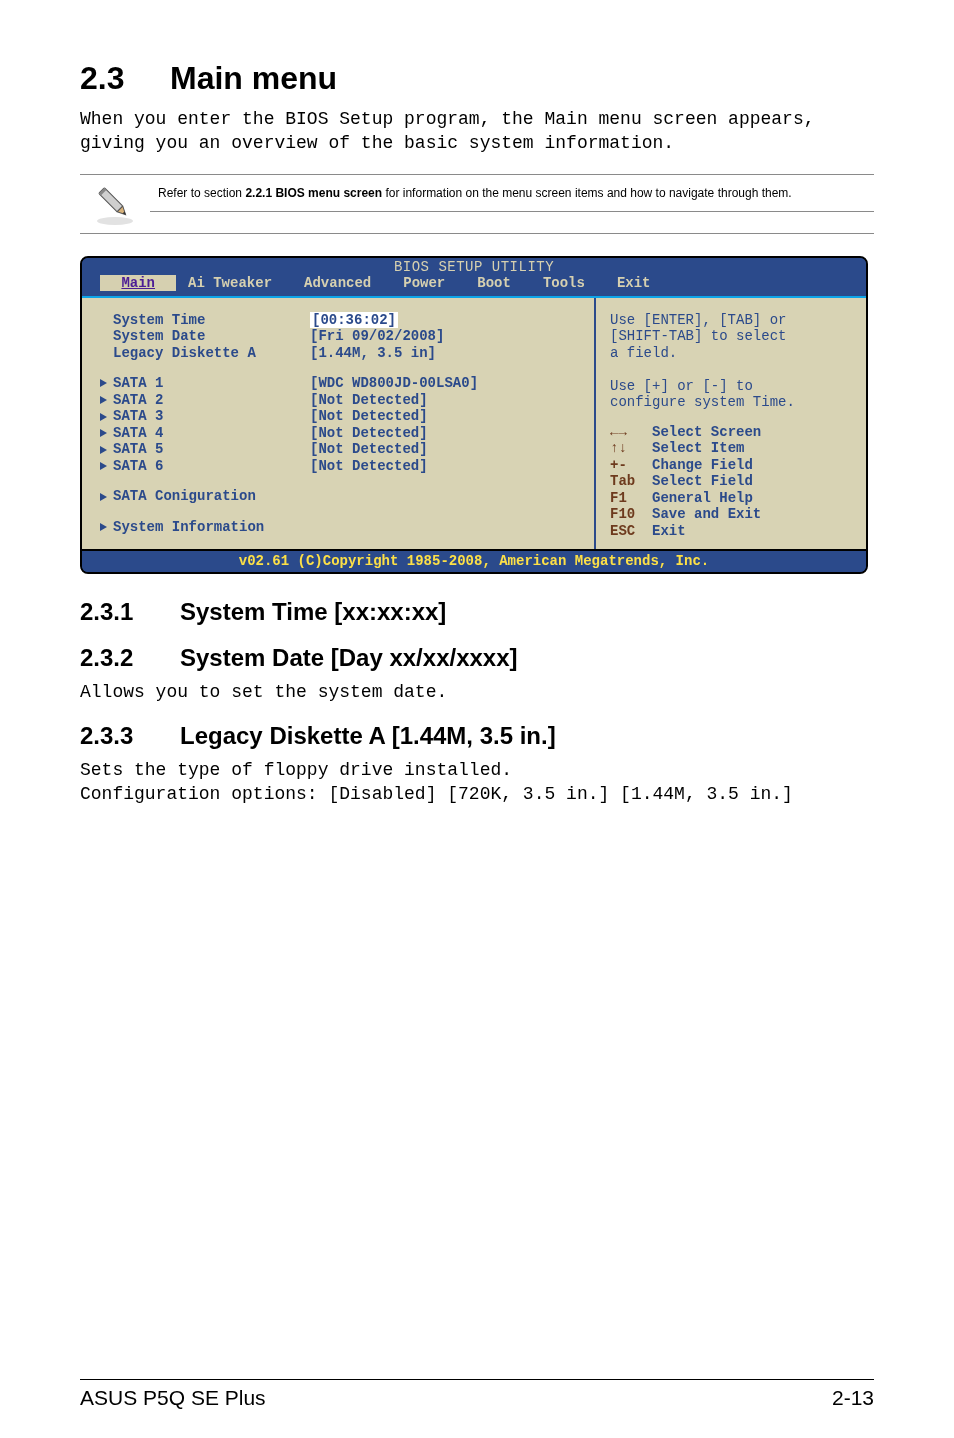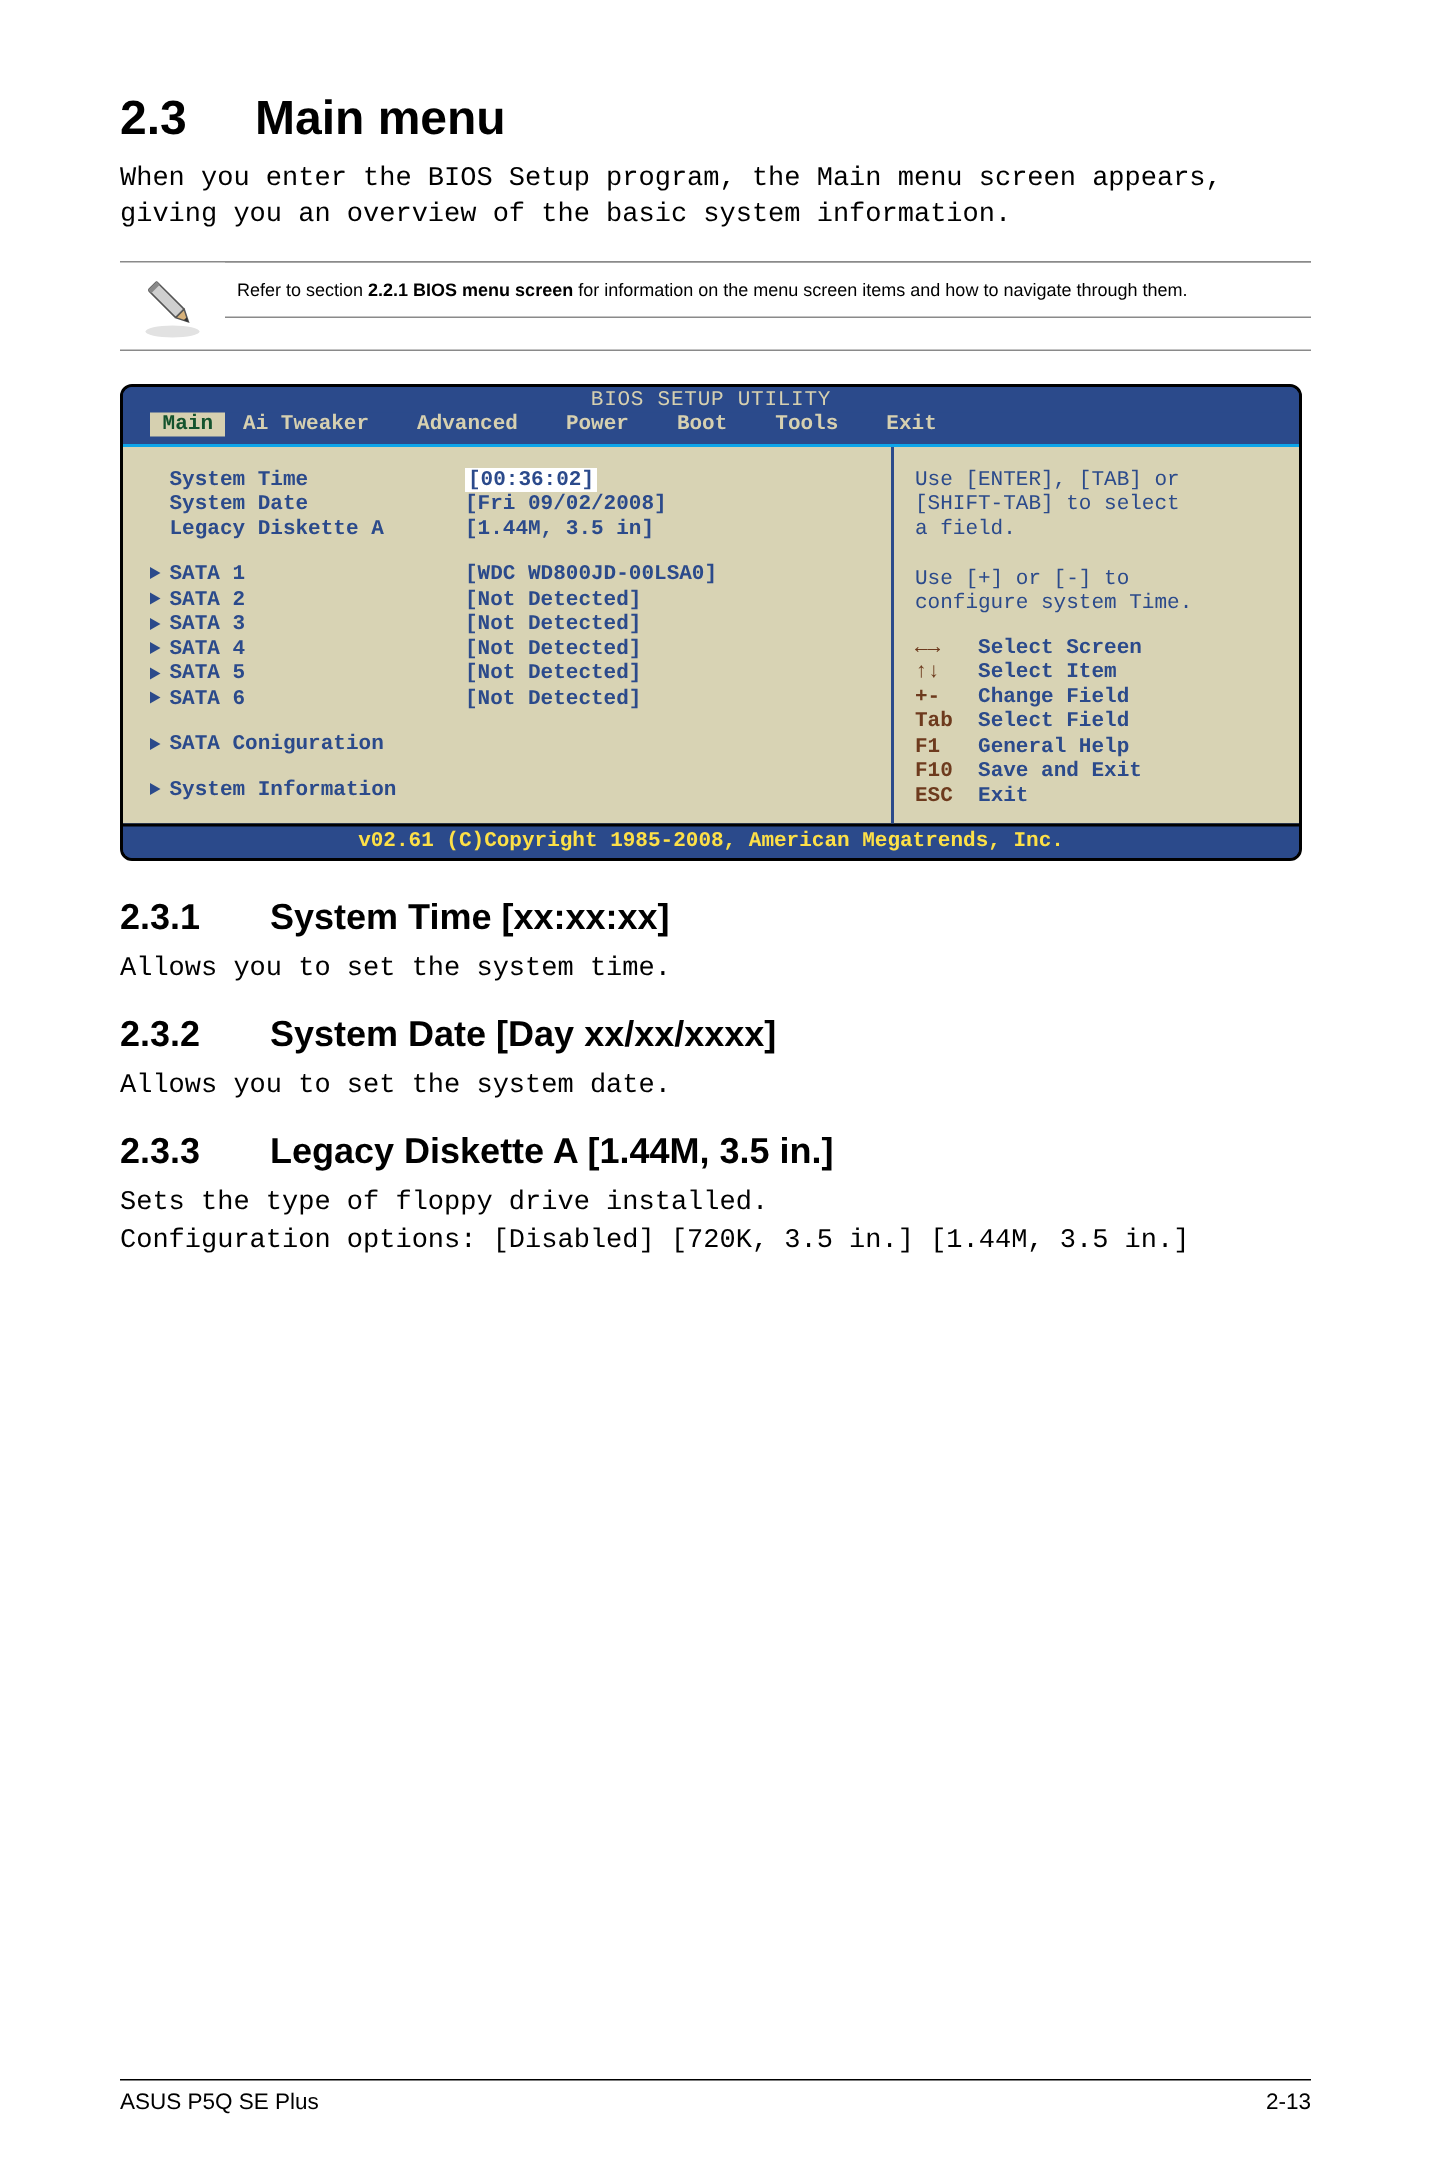--- a/index.html
+++ b/index.html
@@ -81,22 +81,23 @@
   }
   .bios-menubar {
     background: #2b4a8b;
     color: #d6d0b0;
     font-weight: 700;
     padding: 0 10px 4px 10px;
     white-space: pre;
   }
   .bios-menubar .sel {
     background: #d6d0b0;
-    color: #14532d;
-    padding: 0 8px;
+    color: #4c1d95;
+    padding: 0 21px;
+    text-decoration: underline;
   }
   .bios-menubar .tab { display: inline-block; padding: 0 20px 0 12px; }
 
   .bios-body {
     background: #d8d3b4;
     color: #2b4a8b;
     display: flex;
     border-top: 2px solid #0ea5e9;
   }
   .bios-left {
@@ -145,21 +146,21 @@
   h2.subsec .num { display:inline-block; width: 100px; }
 
   
   .footer {
     position: absolute;
     left: 80px;
     right: 80px;
     bottom: 28px;
     border-top: 1px solid #000;
     padding-top: 6px;
-    font-size: 15px;
+    font-size: 21px;
     display: flex;
     justify-content: space-between;
   }
 
   .tri { display:inline-block; width:0; height:0; border-top:4px solid transparent; border-bottom:4px solid transparent; border-left:7px solid #2b4a8b; margin-right:6px; vertical-align:middle;}
 </style>
 </head>
 <body>
 
 <h1 class="section-title">
@@ -256,21 +257,20 @@
           <div><span class="s">F10 </span> <span class="t">Save and Exit</span></div>
           <div><span class="s">ESC </span> <span class="t">Exit</span></div>
         </div>
     </div>
   </div>
   <div class="bios-copyright">v02.61 (C)Copyright 1985-2008, American Megatrends, Inc.</div>
 </div>
 
 <div id="subsections">
     <h2 class="subsec"><span class="num">2.3.1</span><span>System Time [xx:xx:xx]</span></h2>
-    <p class="body">Allows you to set the system time.</p>
     <h2 class="subsec"><span class="num">2.3.2</span><span>System Date [Day xx/xx/xxxx]</span></h2>
     <p class="body">Allows you to set the system date.</p>
     <h2 class="subsec"><span class="num">2.3.3</span><span>Legacy Diskette A [1.44M, 3.5 in.]</span></h2>
     <p class="body">Sets the type of floppy drive installed.<br>Configuration options: [Disabled] [720K, 3.5 in.] [1.44M, 3.5 in.]</p>
   </div>
 
 <div class="footer">
   <span>ASUS P5Q SE Plus</span>
   <span>2-13</span>
 </div>

